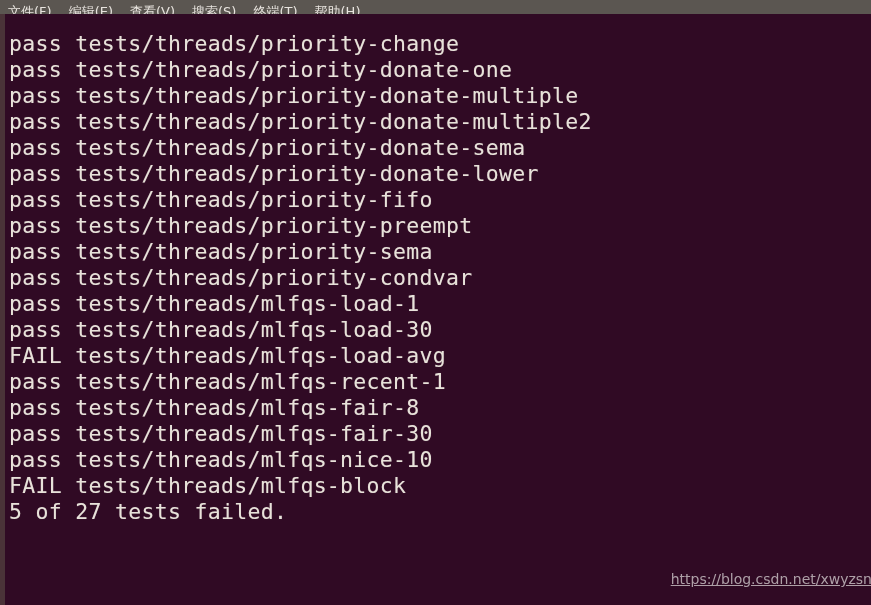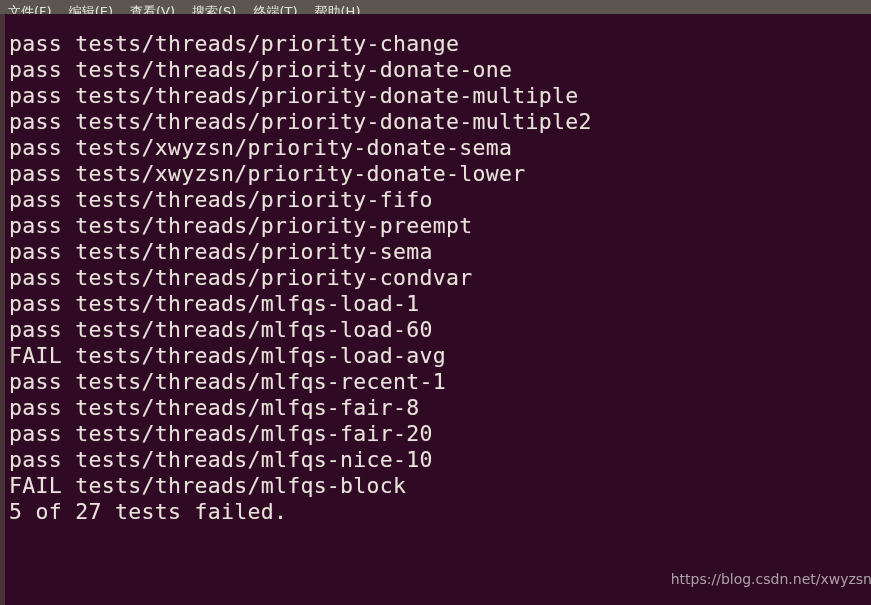--- a/index.html
+++ b/index.html
@@ -80,20 +80,21 @@
   
   .watermark {
     position: absolute;
     right: 12px;
     bottom: 18px;
     font-family: "DejaVu Sans", "Liberation Sans", sans-serif;
     font-size: 14px;
     color: #b9adb3;
     white-space: nowrap;
     opacity: 0.92;
+    text-decoration: underline;
   }
 </style>
 </head>
 <body>
 
 <div id="app">
 
   <div class="menubar">
     <div class="menubar-item">文件(F)</div>
     <div class="menubar-item">编辑(E)</div>
@@ -103,32 +104,32 @@
     <div class="menubar-item">帮助(H)</div>
   </div>
 
   <div class="terminal">
     <div class="left-strip"></div>
     <div class="lines" id="output-lines">
         <div class="line"><span class="status-pass">pass</span> <span class="path">tests/threads/priority-change</span></div>
         <div class="line"><span class="status-pass">pass</span> <span class="path">tests/threads/priority-donate-one</span></div>
         <div class="line"><span class="status-pass">pass</span> <span class="path">tests/threads/priority-donate-multiple</span></div>
         <div class="line"><span class="status-pass">pass</span> <span class="path">tests/threads/priority-donate-multiple2</span></div>
-        <div class="line"><span class="status-pass">pass</span> <span class="path">tests/xwyzsn/priority-donate-sema</span></div>
-        <div class="line"><span class="status-pass">pass</span> <span class="path">tests/xwyzsn/priority-donate-lower</span></div>
+        <div class="line"><span class="status-pass">pass</span> <span class="path">tests/threads/priority-donate-sema</span></div>
+        <div class="line"><span class="status-pass">pass</span> <span class="path">tests/threads/priority-donate-lower</span></div>
         <div class="line"><span class="status-pass">pass</span> <span class="path">tests/threads/priority-fifo</span></div>
         <div class="line"><span class="status-pass">pass</span> <span class="path">tests/threads/priority-preempt</span></div>
         <div class="line"><span class="status-pass">pass</span> <span class="path">tests/threads/priority-sema</span></div>
         <div class="line"><span class="status-pass">pass</span> <span class="path">tests/threads/priority-condvar</span></div>
         <div class="line"><span class="status-pass">pass</span> <span class="path">tests/threads/mlfqs-load-1</span></div>
-        <div class="line"><span class="status-pass">pass</span> <span class="path">tests/threads/mlfqs-load-60</span></div>
+        <div class="line"><span class="status-pass">pass</span> <span class="path">tests/threads/mlfqs-load-30</span></div>
         <div class="line"><span class="status-fail">FAIL</span> <span class="path">tests/threads/mlfqs-load-avg</span></div>
         <div class="line"><span class="status-pass">pass</span> <span class="path">tests/threads/mlfqs-recent-1</span></div>
         <div class="line"><span class="status-pass">pass</span> <span class="path">tests/threads/mlfqs-fair-8</span></div>
-        <div class="line"><span class="status-pass">pass</span> <span class="path">tests/threads/mlfqs-fair-20</span></div>
+        <div class="line"><span class="status-pass">pass</span> <span class="path">tests/threads/mlfqs-fair-30</span></div>
         <div class="line"><span class="status-pass">pass</span> <span class="path">tests/threads/mlfqs-nice-10</span></div>
         <div class="line"><span class="status-fail">FAIL</span> <span class="path">tests/threads/mlfqs-block</span></div>
         <div class="line">5 of 27 tests failed.</div>
       </div>
 
     <div class="watermark">https://blog.csdn.net/xwyzsn</div>
   </div>
 
 </div>
 

